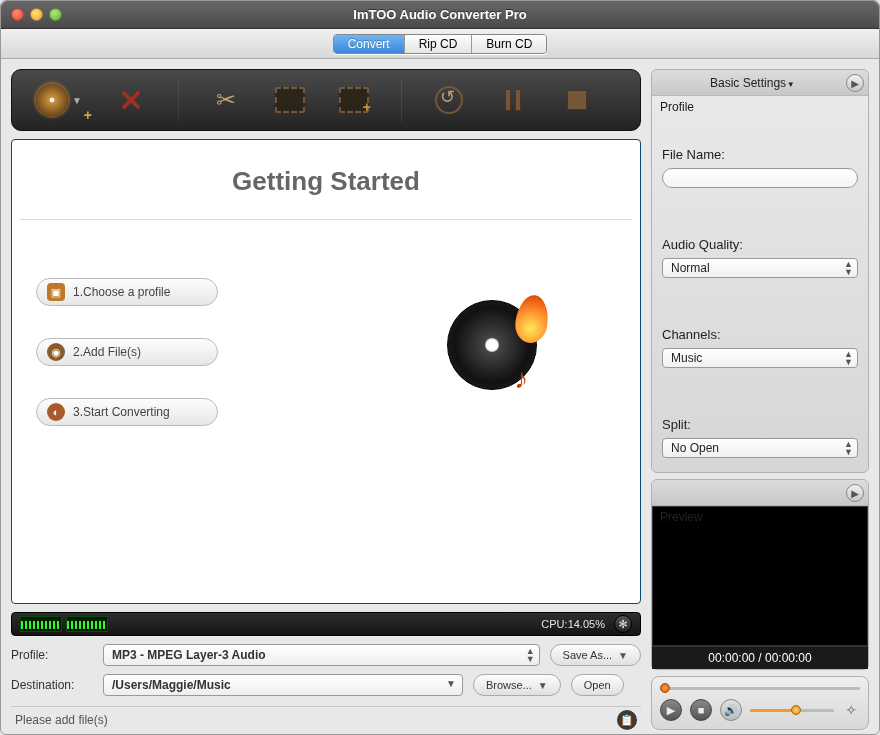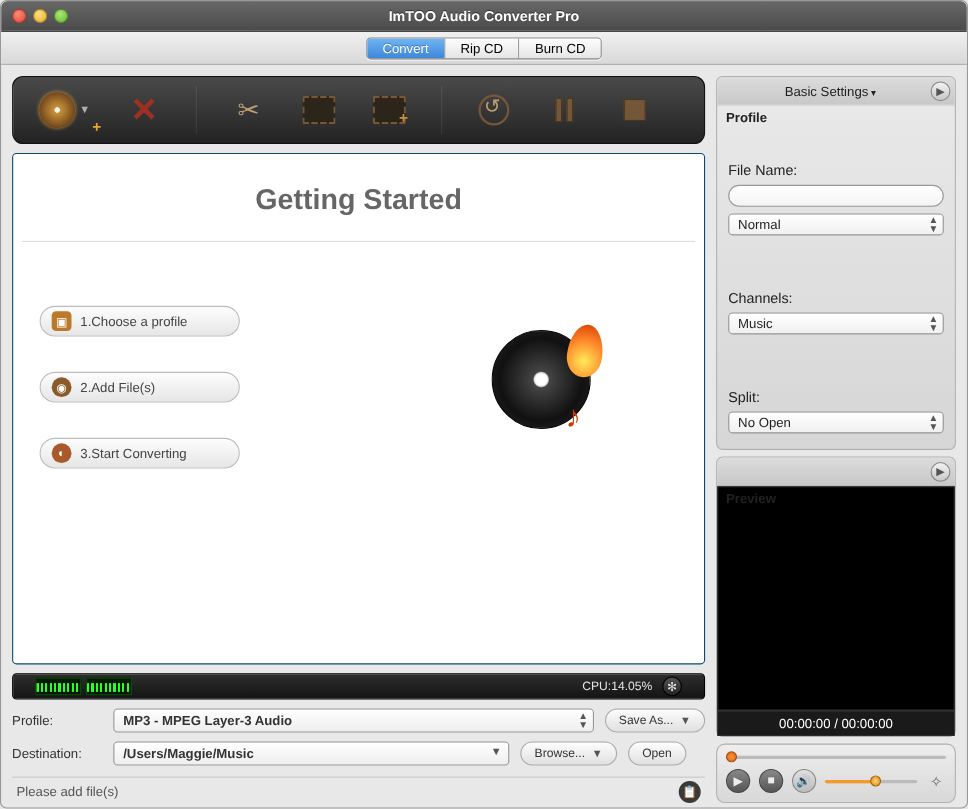--- a/index.html
+++ b/index.html
@@ -47,42 +47,42 @@
 .step-btn { position: absolute; left: 24px; width: 182px; height: 28px; border-radius: 14px; background: linear-gradient(#fdfdfd, #e6e6e6); border: 1px solid #bbb; display: flex; align-items: center; padding: 0 10px; gap: 8px; font-size: 12px; color: #444; cursor: pointer; }
 .step-btn .step-ico { width: 18px; height: 18px; border-radius: 4px; display: inline-flex; align-items: center; justify-content: center; font-size: 11px; color: #fff; }
 .step1 { top: 138px; } .step1 .step-ico { background: #bb7a2a; }
 .step2 { top: 198px; } .step2 .step-ico { background: #8a5a2a; border-radius: 50%; }
 .step3 { top: 258px; } .step3 .step-ico { background: #aa5a2a; border-radius: 50%; }
 .ws-art { position: absolute; left: 435px; top: 160px; }
 .disc-art { width: 90px; height: 90px; border-radius: 50%; background: radial-gradient(circle, #fff 8%, #e0e0e0 10%, #444 12%, #111 60%, #2a2a2a 100%); border: 1px solid #000; position: relative; }
 .flame { position: absolute; right: -12px; top: -6px; width: 32px; height: 48px; background: radial-gradient(circle at 50% 70%, #ffea5a, #ff8a2a 50%, #d83a00); border-radius: 50% 50% 50% 50% / 60% 60% 40% 40%; transform: rotate(8deg); }
 .note { position: absolute; right: 8px; bottom: -6px; color: #c83a00; font-size: 28px; }
 
-.cpu-bar { height: 24px; background: linear-gradient(#2e2e2e, #141414); border: 1px solid #000; border-radius: 4px; display: flex; align-items: center; justify-content: space-between; padding: 0 20px; color: #e4e4e4; font-size: 11px; }
+.cpu-bar { height: 24px; background: linear-gradient(#2e2e2e, #141414); border: 1px solid #000; border-radius: 4px; display: flex; align-items: center; justify-content: space-between; padding: 0 8px; color: #e4e4e4; font-size: 11px; }
 .cpu-graph { display: flex; gap: 4px; }
 .cpu-cell { width: 42px; height: 16px; border: 1px solid #0a4a0a; background: #001a00; position: relative; overflow: hidden; }
 .cpu-wave { position: absolute; left: 0; right: 0; bottom: 2px; height: 8px; background: repeating-linear-gradient(90deg, #2aff2a 0 2px, transparent 2px 4px); }
 .gear-btn { width: 18px; height: 18px; border-radius: 50%; background: linear-gradient(#555,#222); display: inline-flex; align-items: center; justify-content: center; color: #ddd; font-size: 11px; cursor: pointer; border: 1px solid #000; }
 
 .setting-row { display: flex; align-items: center; gap: 10px; font-size: 12px; color: #333; }
 .setting-row label { width: 82px; }
 .combo { flex: 1; height: 22px; background: linear-gradient(#fff, #eee); border: 1px solid #999; border-radius: 4px; font-size: 12px; padding: 0 36px 0 8px; display: flex; align-items: center; position: relative; cursor: pointer; font-weight: bold; }
 .combo.full { flex: 1; }
 .dest-combo { width: 360px; flex: none; }
 .updown { position: absolute; right: 4px; top: 2px; font-size: 9px; line-height: 8px; color: #555; }
 .chevdown { position: absolute; right: 6px; top: 3px; font-size: 10px; color: #555; }
 .pill-btn { height: 22px; border-radius: 11px; background: linear-gradient(#fdfdfd, #e0e0e0); border: 1px solid #aaa; font-size: 11px; padding: 0 12px; display: inline-flex; align-items: center; cursor: pointer; position: relative; }
 .pill-btn .chevdown { position: static; margin-left: 6px; }
 
 .status-bar { display: flex; align-items: center; justify-content: space-between; font-size: 12px; color: #555; padding: 3px 4px 0 4px; border-top: 1px solid #c8c8c8; margin-top: 2px; }
 .clip-btn { width: 20px; height: 20px; border-radius: 50%; background: #3a3a3a; color: #ddd; display: inline-flex; align-items: center; justify-content: center; font-size: 11px; cursor: pointer; }
 
 .panel { background: linear-gradient(#eaeaea, #d6d6d6); border: 1px solid #b0b0b0; border-radius: 6px; }
 .panel-head { height: 26px; display: flex; align-items: center; padding: 0 8px; gap: 16px; font-size: 12px; color: #222; border-bottom: 1px solid #b8b8b8; background: linear-gradient(#dcdcdc, #c8c8c8); border-radius: 6px 6px 0 0; position: relative; }
-.panel-head b { font-weight: bold; margin-top: 48px; }
+.panel-head b { font-weight: normal; margin-top: 48px; }
 .panel-head .dropdown-label { cursor: pointer; }
 .panel-head .dropdown-label::after { content: " \25BE"; font-size: 9px; }
 .circ-arrow-btn { position: absolute; right: 4px; top: 4px; width: 18px; height: 18px; border-radius: 50%; background: linear-gradient(#f2f2f2,#c8c8c8); border: 1px solid #888; display: flex; align-items: center; justify-content: center; font-size: 10px; color: #555; cursor: pointer; }
 .panel-body { padding: 8px 10px 14px 10px; display: flex; flex-direction: column; gap: 6px; font-size: 12px; color: #222; }
 .field-label { font-size: 13px; margin-top: 43px; }
 .text-field { height: 20px; border: 1px solid #999; border-radius: 10px; background: linear-gradient(#fff,#f4f4f4); padding: 0 8px; }
 .sel-field { height: 20px; border: 1px solid #999; border-radius: 4px; background: linear-gradient(#fff,#f0f0f0); padding: 0 22px 0 8px; display: flex; align-items: center; font-size: 12px; cursor: pointer; position: relative; }
 .sel-field .updown { right: 4px; top: 1px; }
 
 .profile-panel { flex: 0 0 340px; }
@@ -238,20 +238,21 @@
     <div class="panel profile-panel">
       <div class="panel-head">
         <b>Profile</b>
         <span class="dropdown-label">Basic Settings</span>
         <div class="circ-arrow-btn">▶</div>
       </div>
       <div class="panel-body">
         <div class="field-label">File Name:</div>
         <input class="text-field" type="text" value="" style="">
 
+        <div class="field-label">Audio Quality:</div>
         <div class="sel-field">
           <span>Normal</span>
           <span class="updown">▲<br>▼</span>
         </div>
 
         <div class="field-label">Channels:</div>
         <div class="sel-field">
           <span>Music</span>
           <span class="updown">▲<br>▼</span>
         </div>

